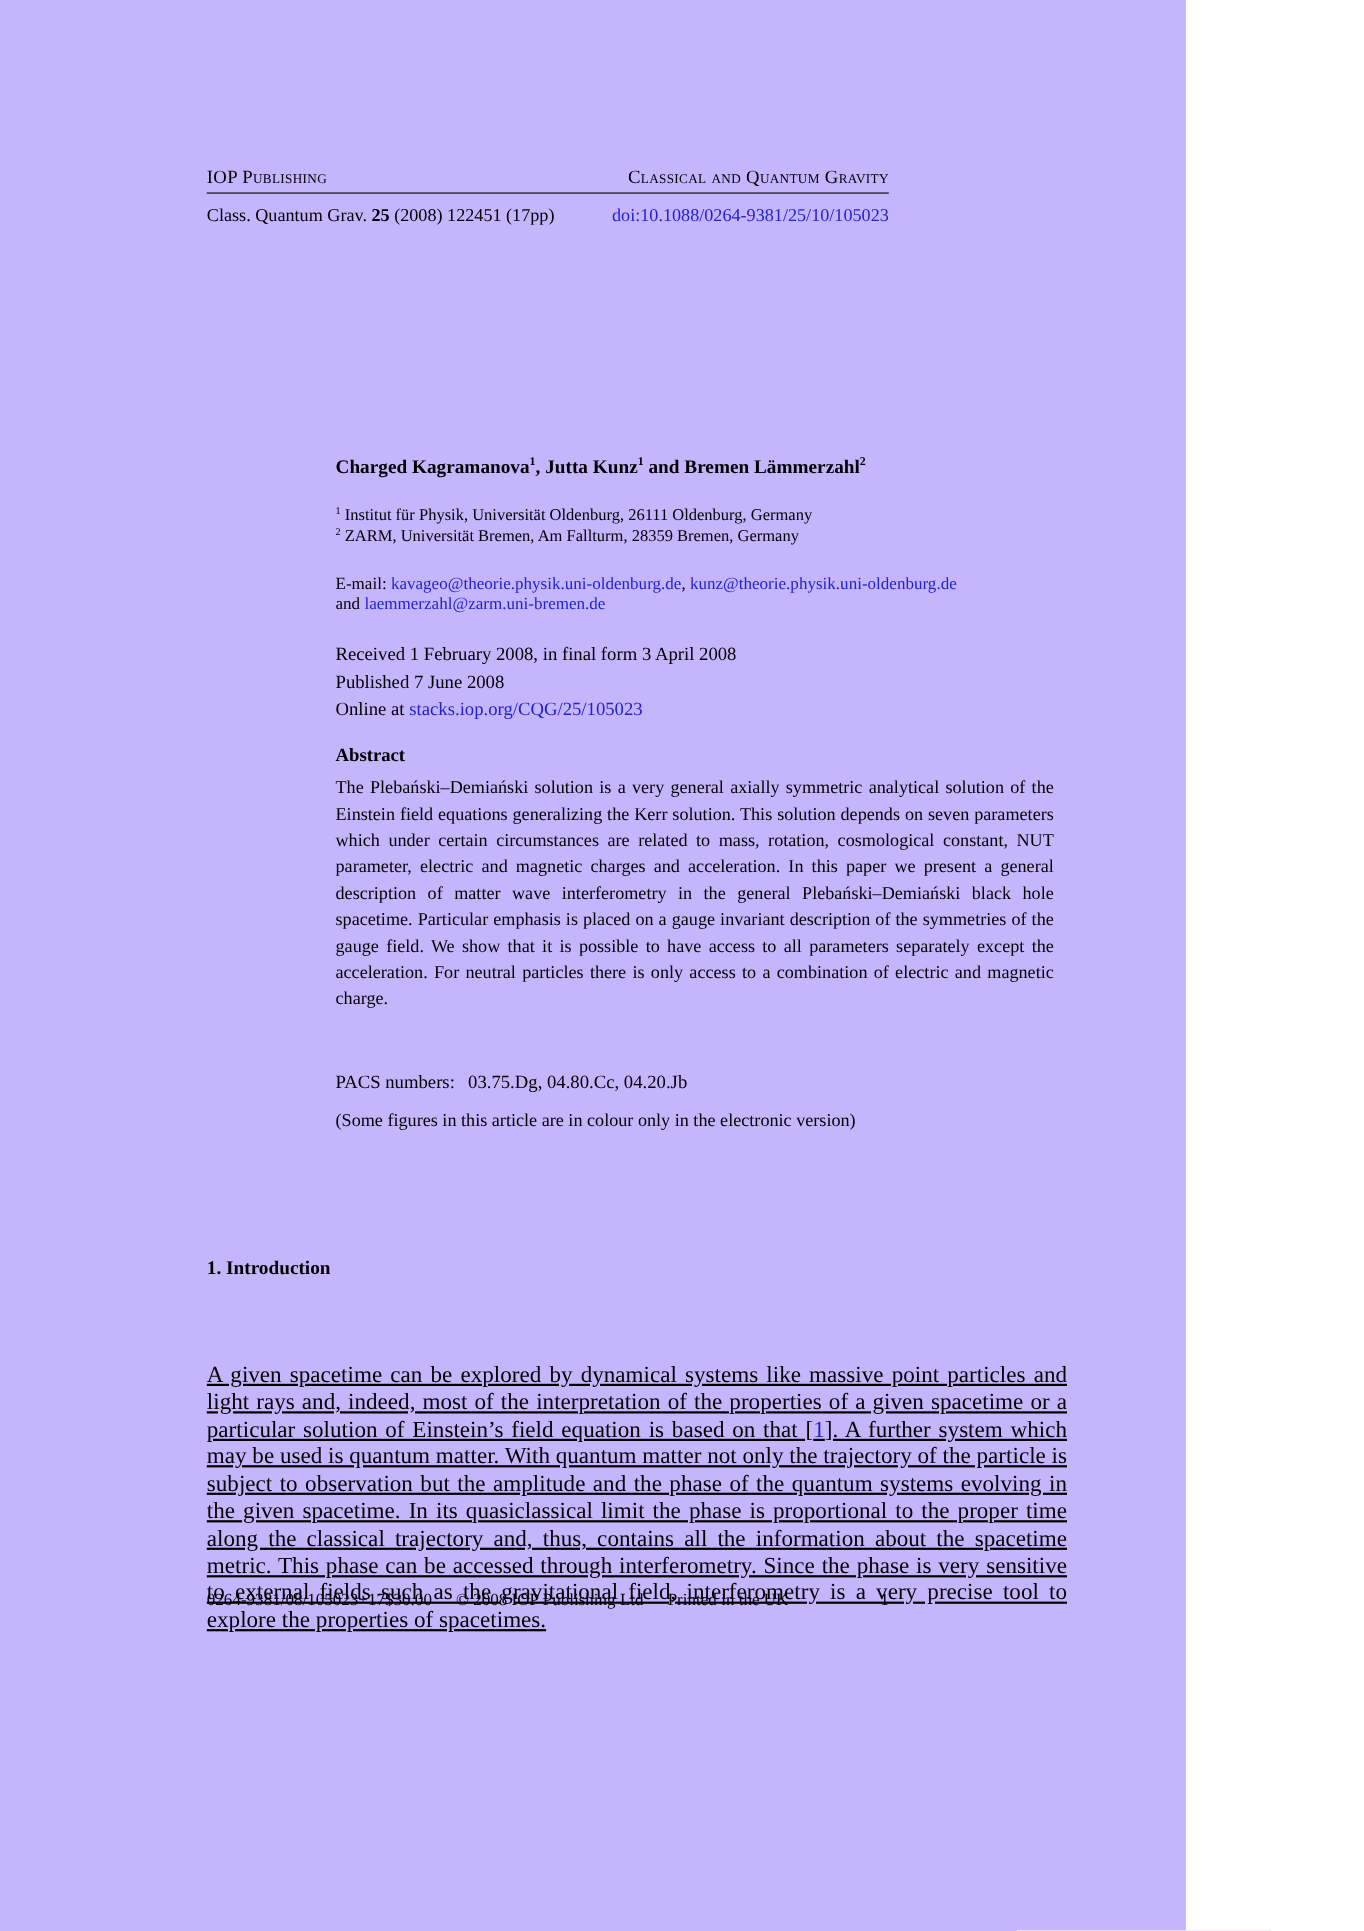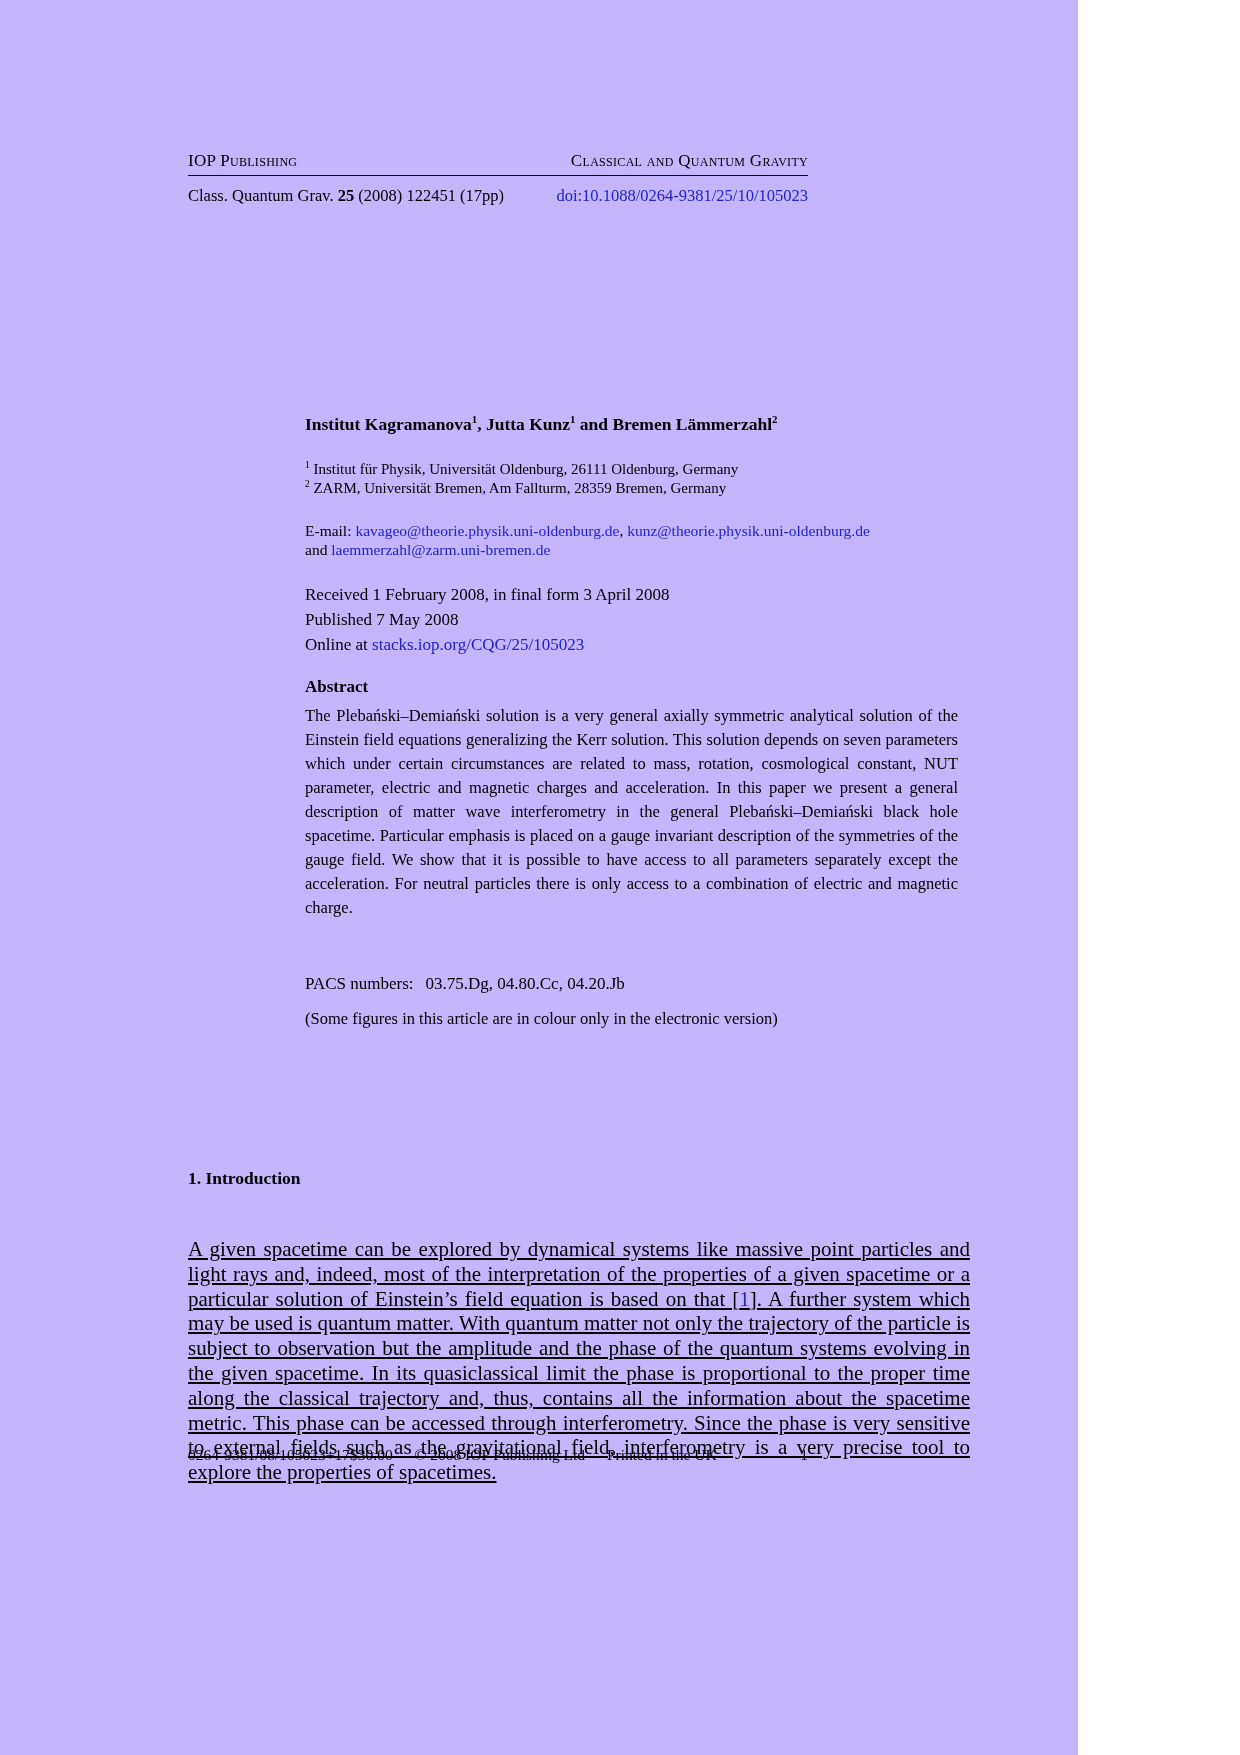--- a/index.html
+++ b/index.html
@@ -129,21 +129,21 @@
     width: 665px;
     top: 1009px;
     font-size: 16.5px;
   }
 
   
   .sec-heading {
     position: absolute;
     left: 188px;
     width: 782px;
-    top: 1168px;
+    top: 1142px;
     font-size: 17.5px;
     font-weight: bold;
   }
   .intro {
     position: absolute;
     left: 188px;
     width: 782px;
     top: 1237px;
     font-size: 21px;
     line-height: 24.8px;
@@ -175,35 +175,35 @@
       <span>Classical and Quantum Gravity</span>
     </div>
     <hr class="header-rule">
     <div class="cite-row">
       <span><span>Class. Quantum Grav. </span><b>25</b><span> (2008) 122451 (17pp)</span></span>
       <a>doi:10.1088/0264-9381/25/10/105023</a>
     </div>
   </div>
 
 
-  <div class="authors"><span>Institut Kagramanova</span><sup>1</sup><span>, </span><span>Jutta Kunz</span><sup>1</sup><span> and </span><span>Bremen Lämmerzahl</span><sup>2</sup></div>
+  <div class="authors"><span>Charged Kagramanova</span><sup>1</sup><span>, </span><span>Jutta Kunz</span><sup>1</sup><span> and </span><span>Bremen Lämmerzahl</span><sup>2</sup></div>
 
   <div class="affils">
     <div><sup>1</sup><span> Institut für Physik, Universität Oldenburg, 26111 Oldenburg, Germany</span></div>
     <div><sup>2</sup><span> ZARM, Universität Bremen, Am Fallturm, 28359 Bremen, Germany</span></div>
   </div>
 
   <div class="email">
     <div><span>E-mail: </span><a>kavageo@theorie.physik.uni-oldenburg.de</a><span>, </span><a>kunz@theorie.physik.uni-oldenburg.de</a></div>
     <div><span>and </span><a>laemmerzahl@zarm.uni-bremen.de</a></div>
   </div>
 
   <div class="dates">
     <div>Received 1 February 2008, in final form 3 April 2008</div>
-    <div>Published 7 May 2008</div>
+    <div>Published 7 June 2008</div>
     <div><span>Online at </span><a>stacks.iop.org/CQG/25/105023</a></div>
   </div>
 
   <div class="abs-heading">Abstract</div>
   <div class="abs-body">The Plebański–Demiański solution is a very general axially symmetric analytical solution of the Einstein field equations generalizing the Kerr solution. This solution depends on seven parameters which under certain circumstances are related to mass, rotation, cosmological constant, NUT parameter, electric and magnetic charges and acceleration. In this paper we present a general description of matter wave interferometry in the general Plebański–Demiański black hole spacetime. Particular emphasis is placed on a gauge invariant description of the symmetries of the gauge field. We show that it is possible to have access to all parameters separately except the acceleration. For neutral particles there is only access to a combination of electric and magnetic charge.</div>
 
   <div class="pacs"><span>PACS numbers:</span><span class="pacs-values">03.75.Dg, 04.80.Cc, 04.20.Jb</span></div>
 
   <div class="fig-note">(Some figures in this article are in colour only in the electronic version)</div>
 

